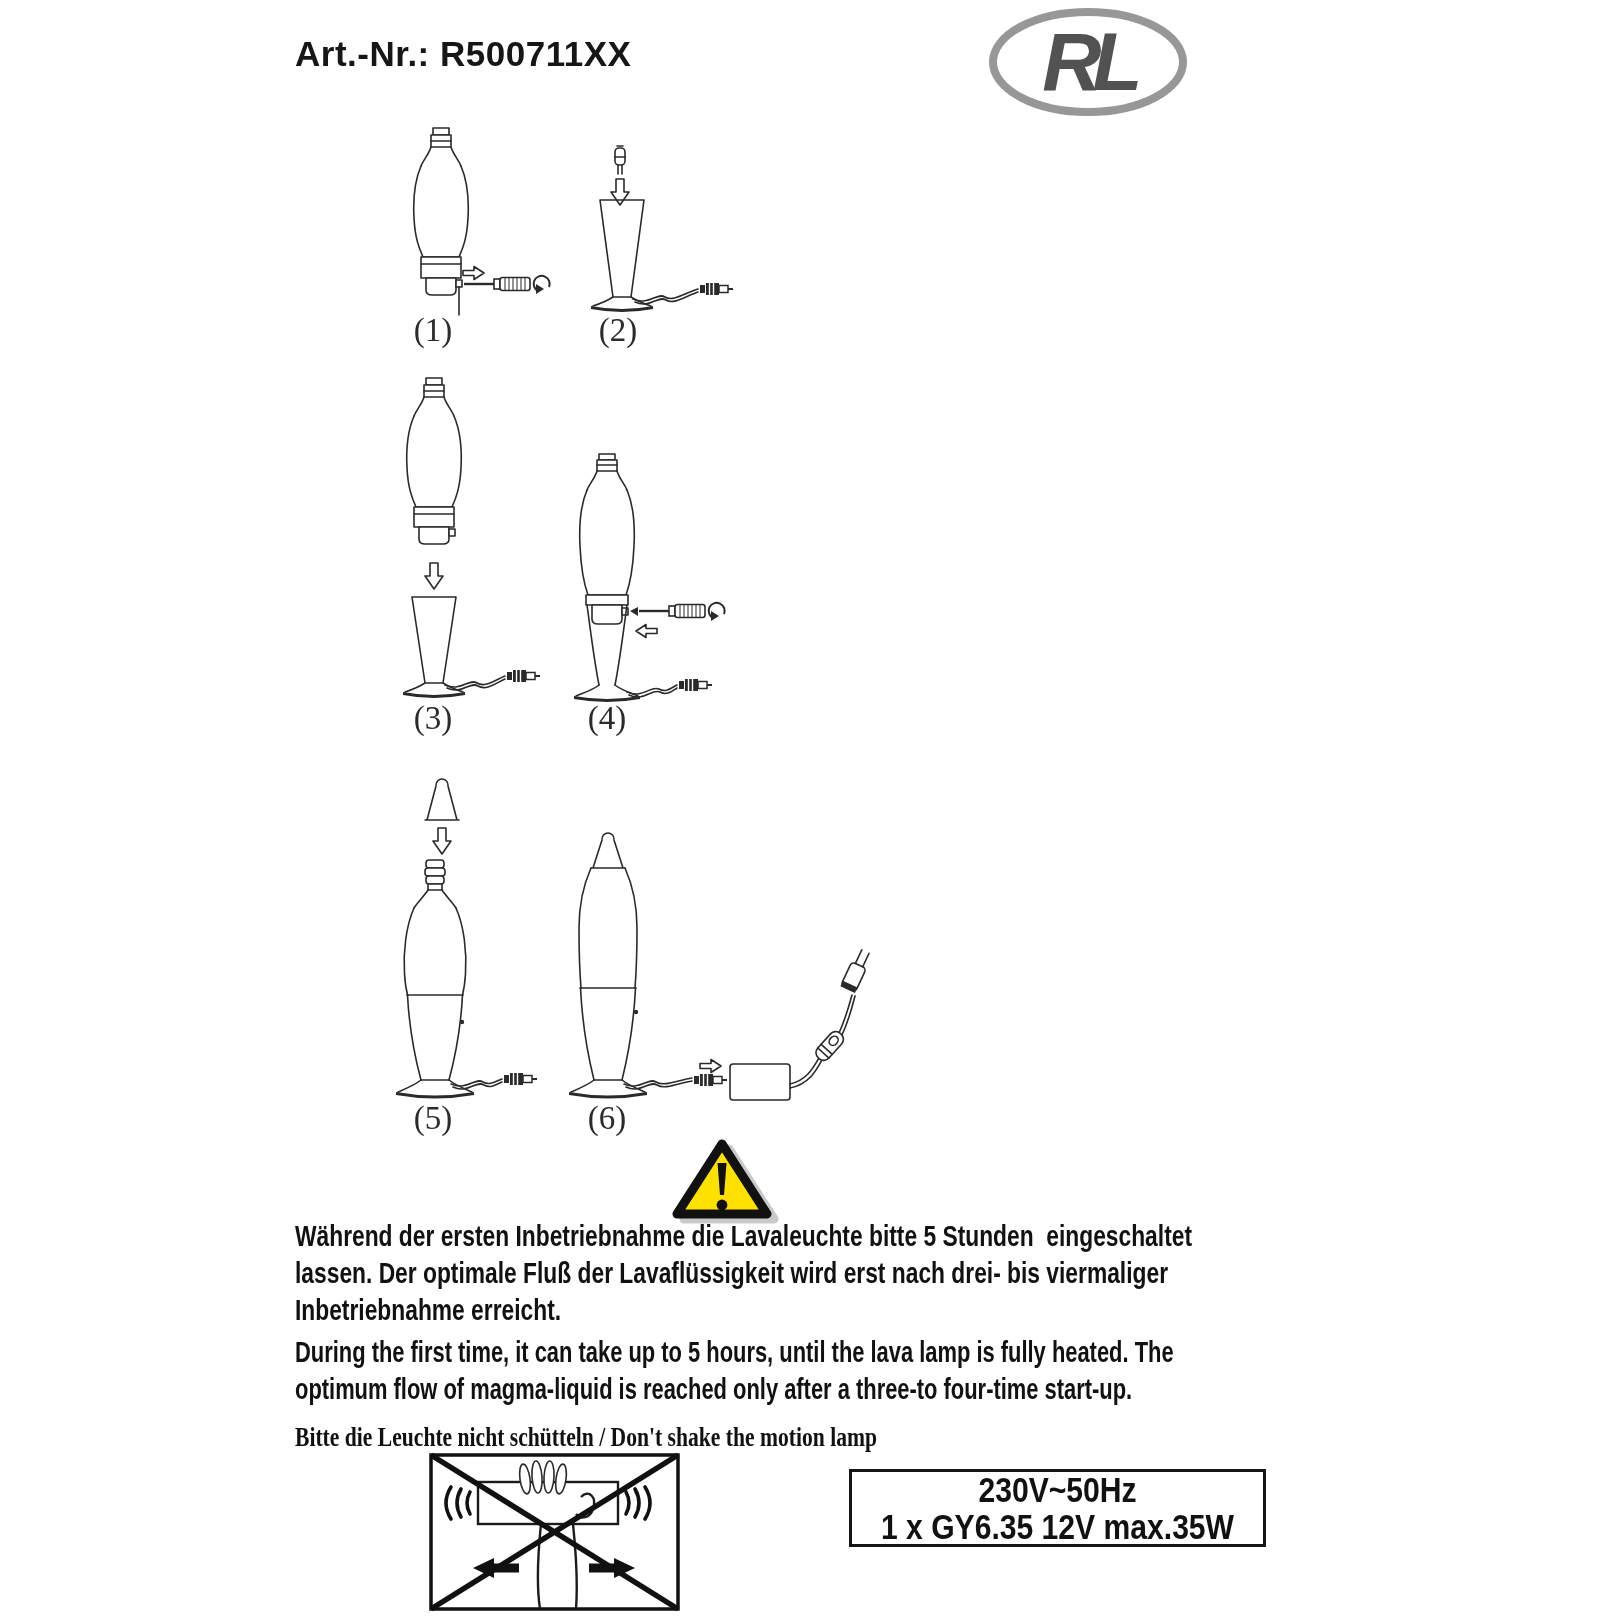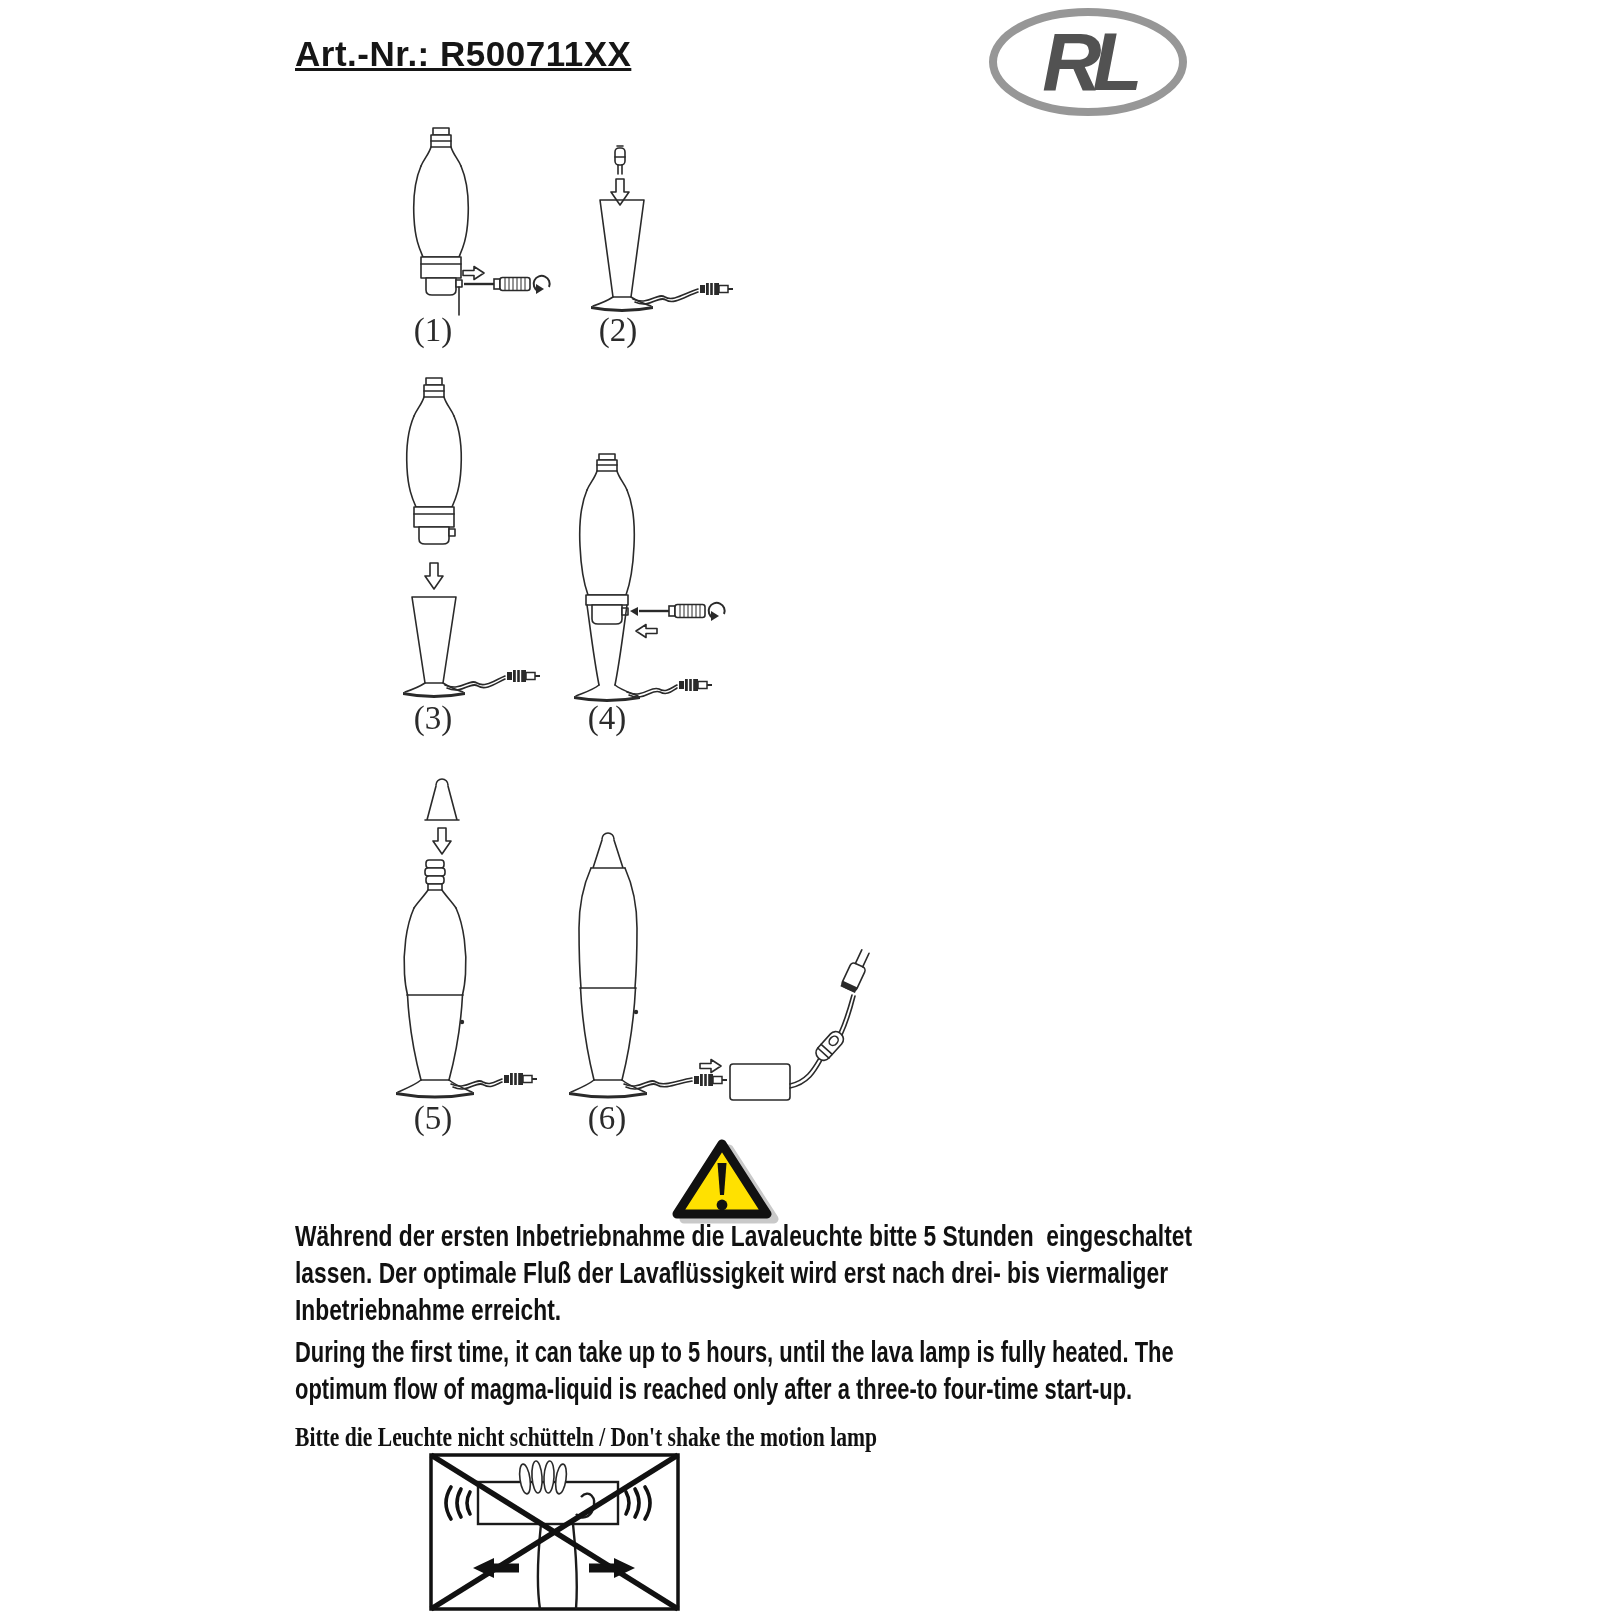--- a/index.html
+++ b/index.html
@@ -1,19 +1,19 @@
 <!DOCTYPE html>
 <html style="--warning_yellow: #ffe100; --ink: #2a2a2a; --logo_ring_gray: #979797; --logo_letter_gray: #525252; --shadow_gray: #c9c9c9;"><head>
 <meta charset="utf-8">
 <style>
   html,body{margin:0;padding:0;background:#fff;}
   #page{position:relative;width:1617px;height:1617px;background:#ffffff;overflow:hidden;
         font-family:"Liberation Sans","DejaVu Sans",sans-serif;color:#161616;}
   .abs{position:absolute;}
-  .title{left:295px;top:34px;font-size:35px;font-weight:bold;letter-spacing:.5px;white-space:nowrap;text-decoration:underline;}
+  .title{left:295px;top:34px;font-size:35px;font-weight:bold;letter-spacing:.5px;white-space:nowrap;}
   .step-label{font-family:"Liberation Serif","DejaVu Serif",serif;font-size:33px;color:#2b2b2b;
               width:80px;text-align:center;white-space:nowrap;}
   .notice{white-space:pre-wrap;font-weight:bold;transform-origin:0 0;color:#111;}
   .de{left:295px;top:1217px;font-size:30px;line-height:37px;transform:scaleX(.76);width:1500px;}
   .en{left:295px;top:1333px;font-size:30px;line-height:37px;transform:scaleX(.73);width:1600px;}
   .caption{left:295px;top:1422px;font-family:"Liberation Serif","DejaVu Serif",serif;font-weight:bold;
            font-size:27px;transform:scaleX(.80);transform-origin:0 0;width:1000px;white-space:nowrap;color:#111;}
   .specbox{left:849px;top:1469px;width:411px;height:72px;border:3px solid #151515;text-align:center;
            display:flex;flex-direction:column;justify-content:center;}
   .specline{font-size:35px;line-height:37px;font-weight:bold;transform:scaleX(.86);white-space:nowrap;color:#111;}
@@ -283,14 +283,18 @@
       <path d="M216,34 Q226,50 216,66"></path>
       <path d="M206,36 Q214,50 206,64"></path>
       <path d="M197,39 Q203,50 197,61"></path>
     </g>
     <polygon points="44,115 65,105 65,110.5 90,110.5 90,119.5 65,119.5 65,125" fill="#111"></polygon>
     <polygon points="206,115 185,105 185,110.5 160,110.5 160,119.5 185,119.5 185,125" fill="#111"></polygon>
     <line x1="2" y1="2" x2="249" y2="156" stroke="#111" stroke-width="5.5"></line>
     <line x1="249" y1="2" x2="2" y2="156" stroke="#111" stroke-width="5.5"></line>
   </svg>
 
+  <div class="abs specbox">
+    <div class="specline">230V~50Hz</div>
+    <div class="specline">1 x GY6.35 12V max.35W</div>
+  </div>
 
 </div>
 
 </body></html>

